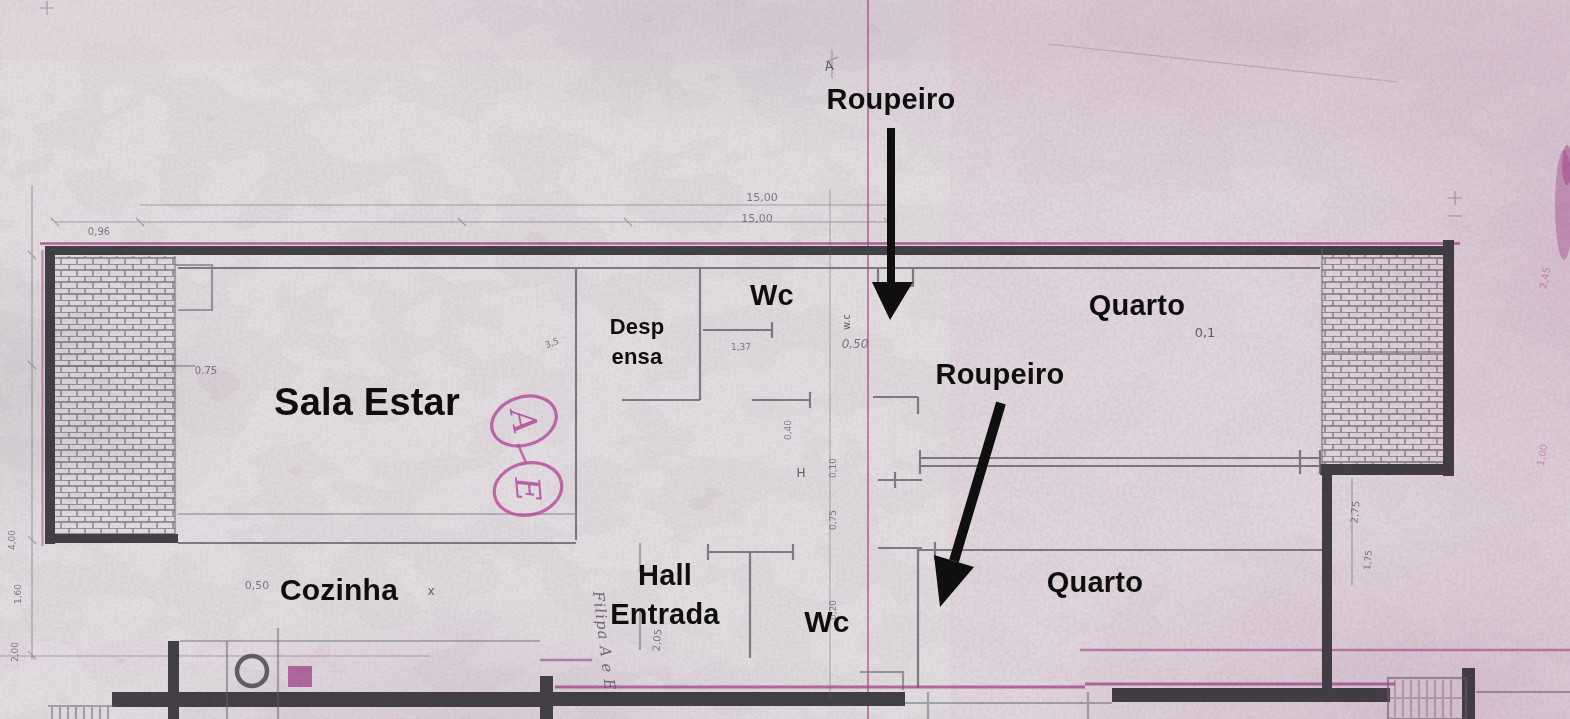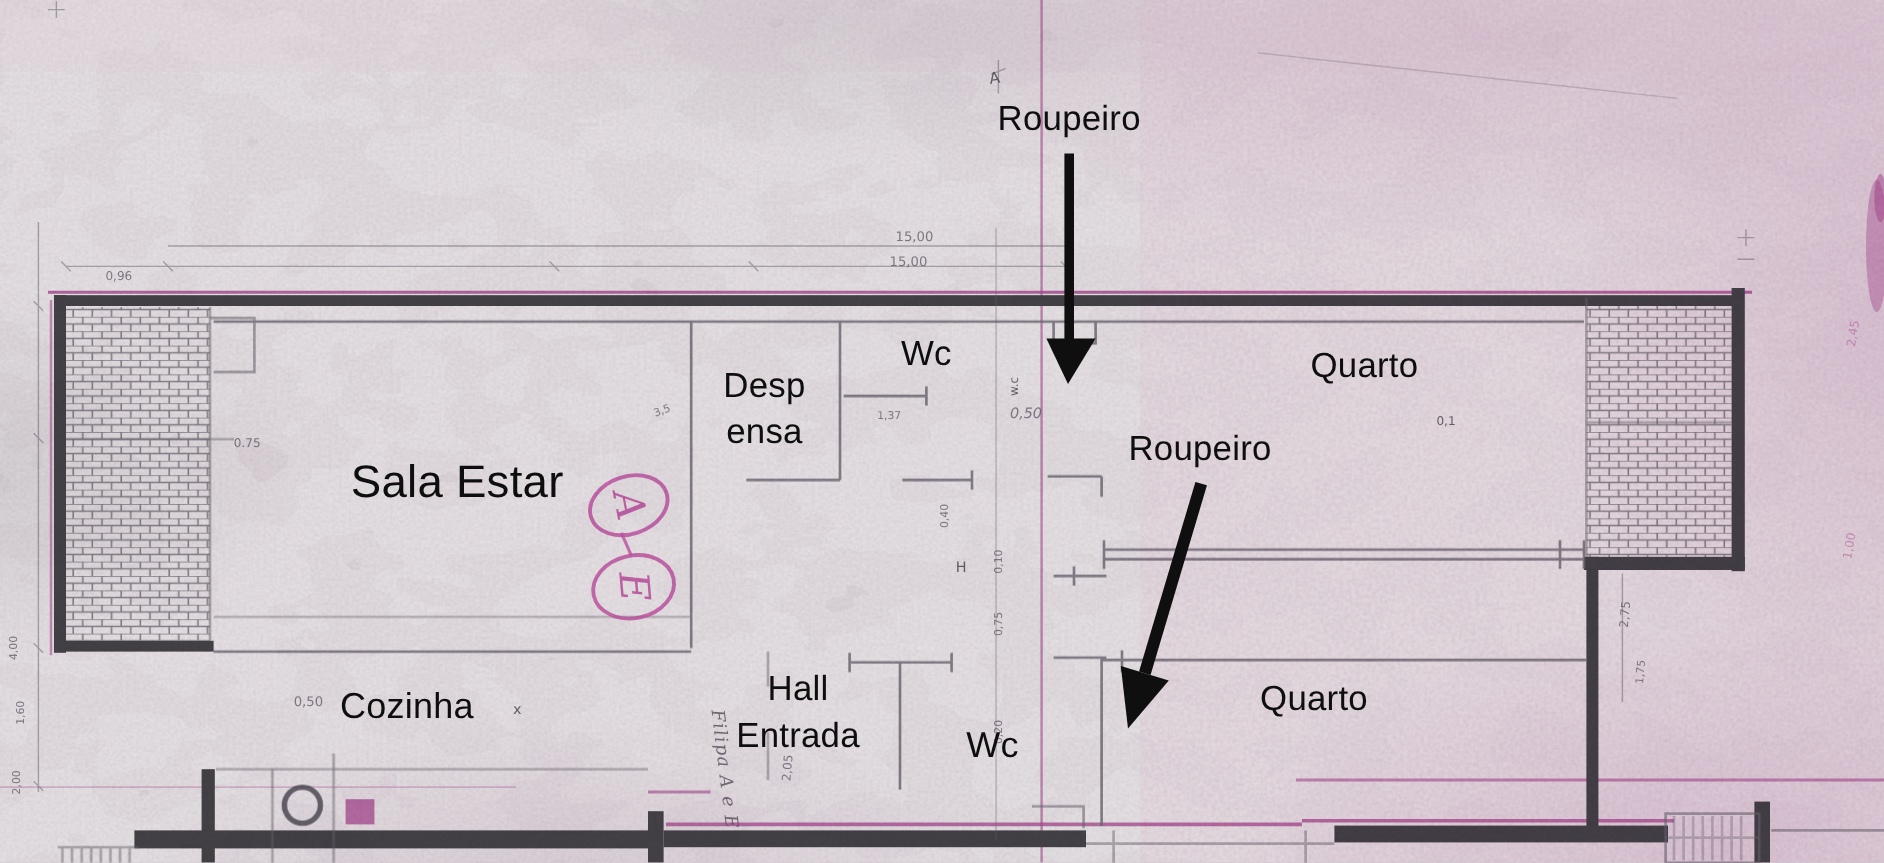--- a/index.html
+++ b/index.html
@@ -16,20 +16,21 @@
       radial-gradient(520px 200px at 45% 2%,  rgba(130,124,134,.12), transparent 60%);
   }
   .layer{position:absolute;inset:0;width:1570px;height:719px;}
   #scan-layer{z-index:1;}
   #grain-svg{z-index:2;mix-blend-mode:multiply;pointer-events:none;}
   #overlay-layer{z-index:3;}
   .room-label{
     position:absolute;transform:translate(-50%,-50%);
     color:#0e0e0e;text-align:center;line-height:1.36;white-space:nowrap;
     letter-spacing:.2px;
+    font-weight:bold;
   }
   .dim-text{
     position:absolute;color:rgba(92,85,98,.72);white-space:nowrap;
     font-family:"DejaVu Sans",sans-serif;
   }
   .dim-text.pink{color:rgba(186,90,160,.55);}
   .dim-text.mark{color:rgba(70,66,76,.8);}
   .hand-note{
     position:absolute;color:rgba(100,88,102,.85);white-space:nowrap;
     font-family:"DejaVu Serif",serif;font-style:italic;letter-spacing:1px;
@@ -161,21 +162,21 @@
         <div class="dim-text" style="left: 1368px; top: 560px; font-size: 9px; transform: translate(-50%, -50%) rotate(-85deg);">1,75</div>
         <div class="dim-text pink" style="left: 1545px; top: 278px; font-size: 10px; transform: translate(-50%, -50%) rotate(-80deg);">2,45</div>
         <div class="dim-text pink" style="left: 1542px; top: 455px; font-size: 10px; transform: translate(-50%, -50%) rotate(-80deg);">1,00</div>
         <div class="dim-text" style="left: 18px; top: 594px; font-size: 9px; transform: translate(-50%, -50%) rotate(-90deg);">1,60</div>
         <div class="dim-text" style="left: 15px; top: 652px; font-size: 9px; transform: translate(-50%, -50%) rotate(-90deg);">2,00</div>
         <div class="dim-text" style="left: 12px; top: 540px; font-size: 9px; transform: translate(-50%, -50%) rotate(-90deg);">4,00</div>
         <div class="dim-text mark" style="left: 829px; top: 66px; font-size: 13px; transform: translate(-50%, -50%) rotate(-8deg);">A</div>
         <div class="dim-text mark" style="left: 801px; top: 473px; font-size: 12px; transform: translate(-50%, -50%) rotate(0deg);">H</div>
         <div class="dim-text mark" style="left: 431px; top: 591px; font-size: 12px; transform: translate(-50%, -50%) rotate(0deg);">x</div>
         <div class="dim-text mark" style="left: 846px; top: 322px; font-size: 10px; transform: translate(-50%, -50%) rotate(-90deg);">w.c</div>
-        <div class="dim-text mark" style="left: 1205px; top: 352px; font-size: 10px; transform: translate(-50%, -50%) rotate(0deg);">0,1</div>
+        <div class="dim-text mark" style="left: 1205px; top: 332px; font-size: 13px; transform: translate(-50%, -50%) rotate(0deg);">0,1</div>
         <div class="hand-note" style="left: 604px; top: 641px; font-size: 15px; transform: translate(-50%, -50%) rotate(83deg);">Filipa A e E</div>
       </div>
   </div>
 
   <svg class="layer" id="grain-svg" viewBox="0 0 1570 719" preserveAspectRatio="none">
     <defs>
       <filter id="coarseN" x="0" y="0" width="100%" height="100%">
         <feTurbulence type="fractalNoise" baseFrequency="0.012 0.02" numOctaves="3" seed="8" stitchTiles="stitch"></feTurbulence>
         <feColorMatrix type="saturate" values="0"></feColorMatrix>
         <feComponentTransfer>
@@ -223,28 +224,28 @@
           <polygon points="940,607 974,567 934,555" fill="#0f0f0f"></polygon>
         </g>
       </svg>
     <div class="layer" id="labels-layer">
         <div class="room-label" style="left: 891px; top: 100px; font-size: 29px;">
           <div>Roupeiro</div>
         </div>
         <div class="room-label" style="left: 772px; top: 296px; font-size: 29px;">
           <div>Wc</div>
         </div>
-        <div class="room-label" style="left: 637px; top: 342px; font-size: 29px;">
+        <div class="room-label" style="left: 637px; top: 342px; font-size: 22px;">
           <div>Desp</div>
           <div>ensa</div>
         </div>
         <div class="room-label" style="left: 1137px; top: 306px; font-size: 29px;">
           <div>Quarto</div>
         </div>
-        <div class="room-label" style="left: 381px; top: 403px; font-size: 38px;">
+        <div class="room-label" style="left: 367px; top: 403px; font-size: 38px;">
           <div>Sala Estar</div>
         </div>
         <div class="room-label" style="left: 1000px; top: 375px; font-size: 29px;">
           <div>Roupeiro</div>
         </div>
         <div class="room-label" style="left: 665px; top: 595px; font-size: 29px;">
           <div>Hall</div>
           <div>Entrada</div>
         </div>
         <div class="room-label" style="left: 339px; top: 590px; font-size: 30px;">

